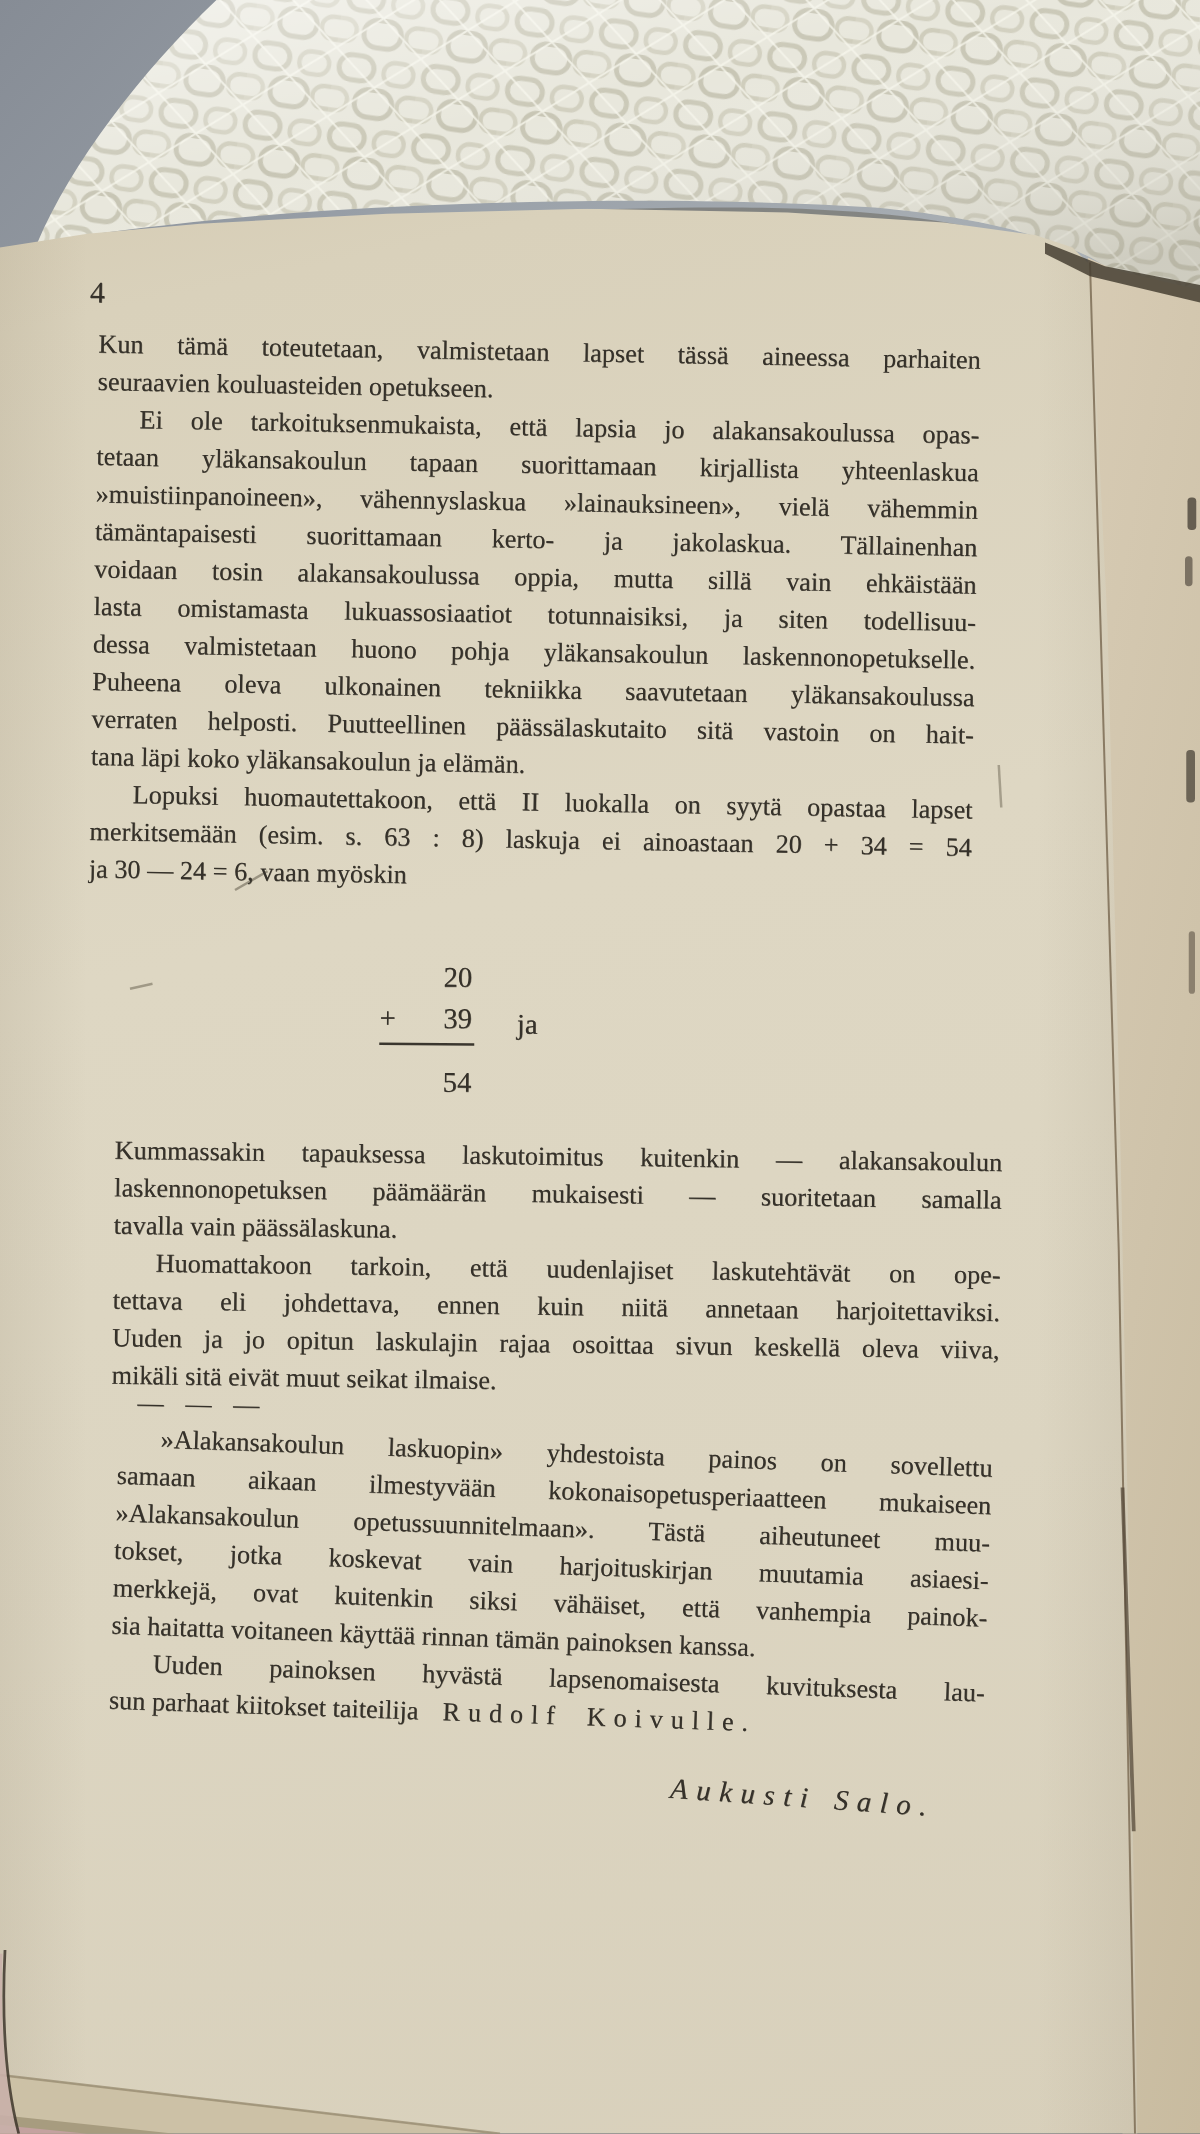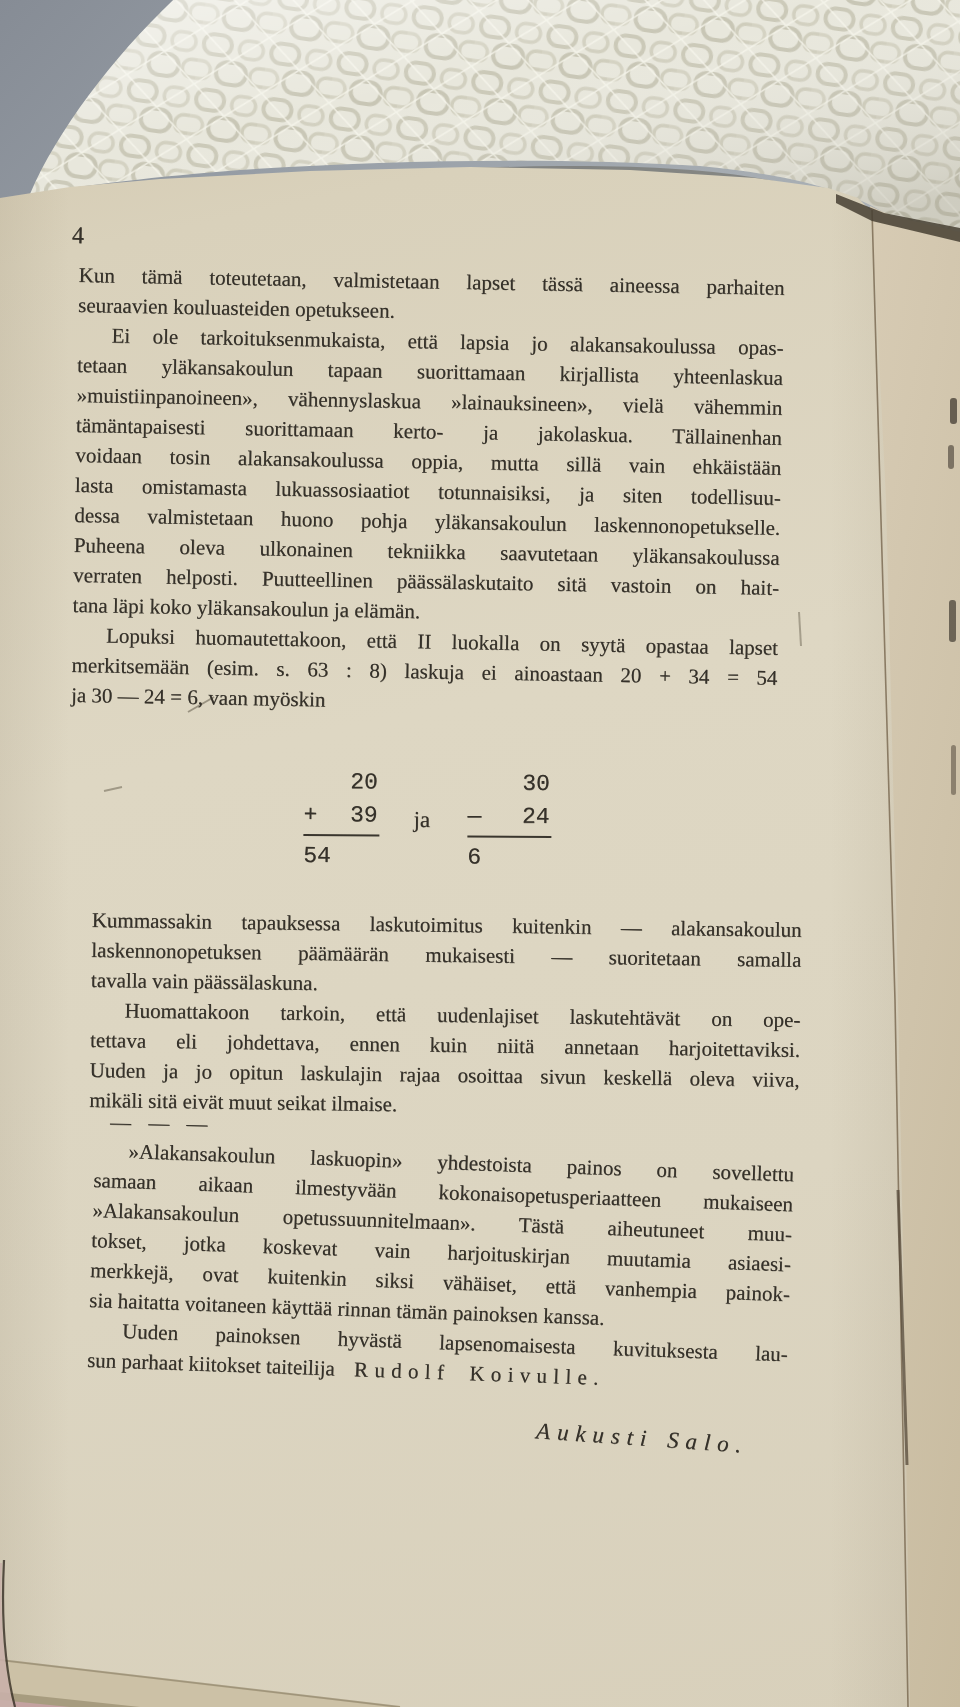--- a/index.html
+++ b/index.html
@@ -22,27 +22,27 @@
        text-shadow:0.3px 0.3px 0.4px rgba(45,40,30,0.55);}
   .tblock{width:706px;}
   .b-top{left:79px;top:260px;transform:rotate(1.05deg);transform-origin:left top;}
   .b-mid{left:92px;top:905px;transform:rotate(0.8deg);transform-origin:left top;width:710px;}
   .b-bottom{left:95px;top:1135px;transform:rotate(2deg);transform-origin:left top;width:700px;}
   .line{text-align:justify;text-align-last:justify;text-justify:inter-word;height:30px;white-space:nowrap;}
   .line.last{text-align-last:left;}
   .line.indent{text-indent:34px;}
   .page-num{left:72px;top:220px;font-size:24px;transform:rotate(1deg);}
   .math{left:80px;top:765px;width:705px;height:120px;font-size:23px;transform:rotate(0.5deg);transform-origin:left top;}
-  .mcol{position:absolute;top:0;font-family:Liberation Mono, monospace;}
+  .mcol{position:absolute;top:0;}
   .mcol1{left:224px;width:76px;}
   .mcol2{left:388px;width:84px;}
   .m-top{text-align:right;height:33px;padding-right:2px;}
   .m-op{display:flex;justify-content:space-between;height:30px;
         border-bottom:2.5px solid #3a362e;padding:0 2px 4px 0;}
-  .m-res{text-align:left;padding:5px 2px 0 0;}
+  .m-res{text-align:right;padding:5px 2px 0 0;margin-top:10px;}
   .mja{position:absolute;left:334px;top:37px;}
   .separator{left:110px;top:1108px;font-size:21px;letter-spacing:6px;transform:rotate(1deg);}
   .spaced{letter-spacing:0.30em;}
   .gap-left{margin-left:14px;}
   .signature{left:420px;top:1408px;width:330px;text-align:right;font-style:italic;
              font-size:23px;transform:rotate(4deg);transform-origin:left top;}
 </style>
 </head>
 <body>
 
@@ -123,28 +123,20 @@
   <div class="txt math">
     <div class="mcol mcol1">
       <div class="m-top">20</div>
       <div class="m-op">
         <span>+</span>
         <span>39</span>
       </div>
       <div class="m-res">54</div>
     </div>
     <div class="mja">ja</div>
-    <div class="mcol mcol2">
-      <div class="m-top">30</div>
-      <div class="m-op">
-        <span>—</span>
-        <span>24</span>
-      </div>
-      <div class="m-res">6</div>
-    </div>
   </div>
 
   <div class="txt tblock b-mid">
     <div class="line">Kummassakin tapauksessa laskutoimitus kuitenkin — alakansakoulun</div>
     <div class="line">laskennonopetuksen päämäärän mukaisesti — suoritetaan samalla</div>
     <div class="line last">tavalla vain päässälaskuna.</div>
     <div class="line indent">Huomattakoon tarkoin, että uudenlajiset laskutehtävät on ope-</div>
     <div class="line">tettava eli johdettava, ennen kuin niitä annetaan harjoitettaviksi.</div>
     <div class="line">Uuden ja jo opitun laskulajin rajaa osoittaa sivun keskellä oleva viiva,</div>
     <div class="line last">mikäli sitä eivät muut seikat ilmaise.</div>

